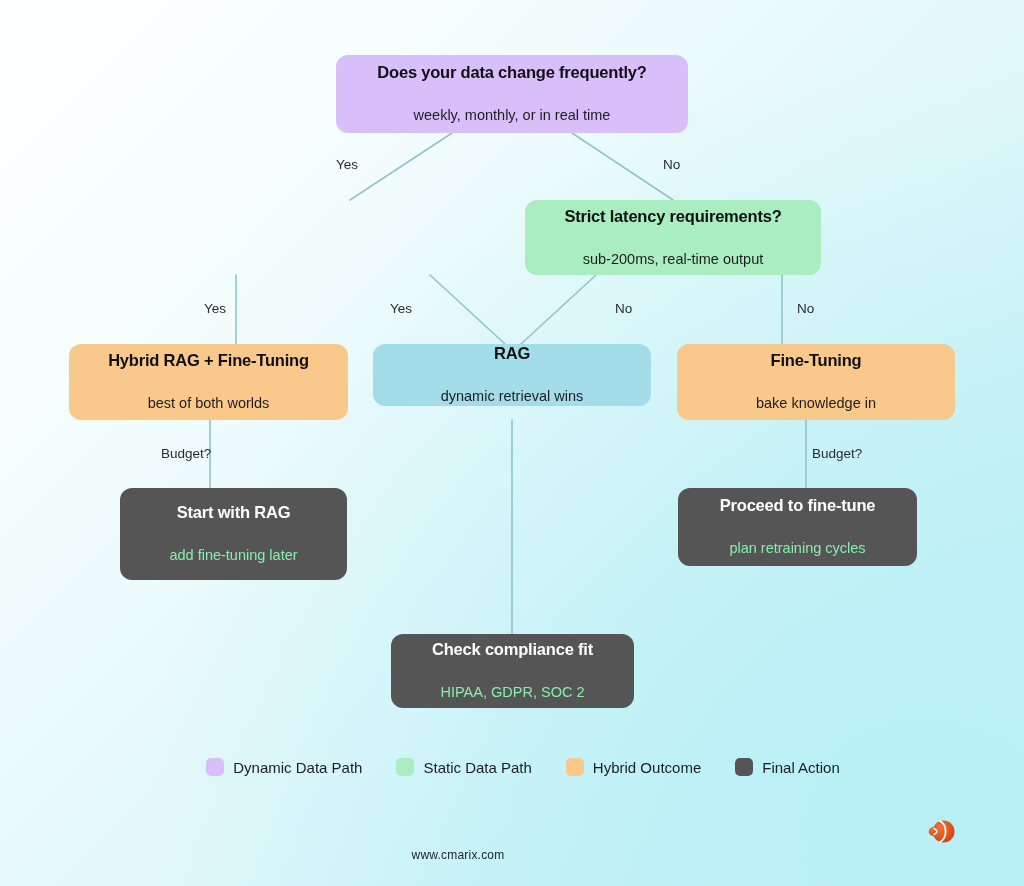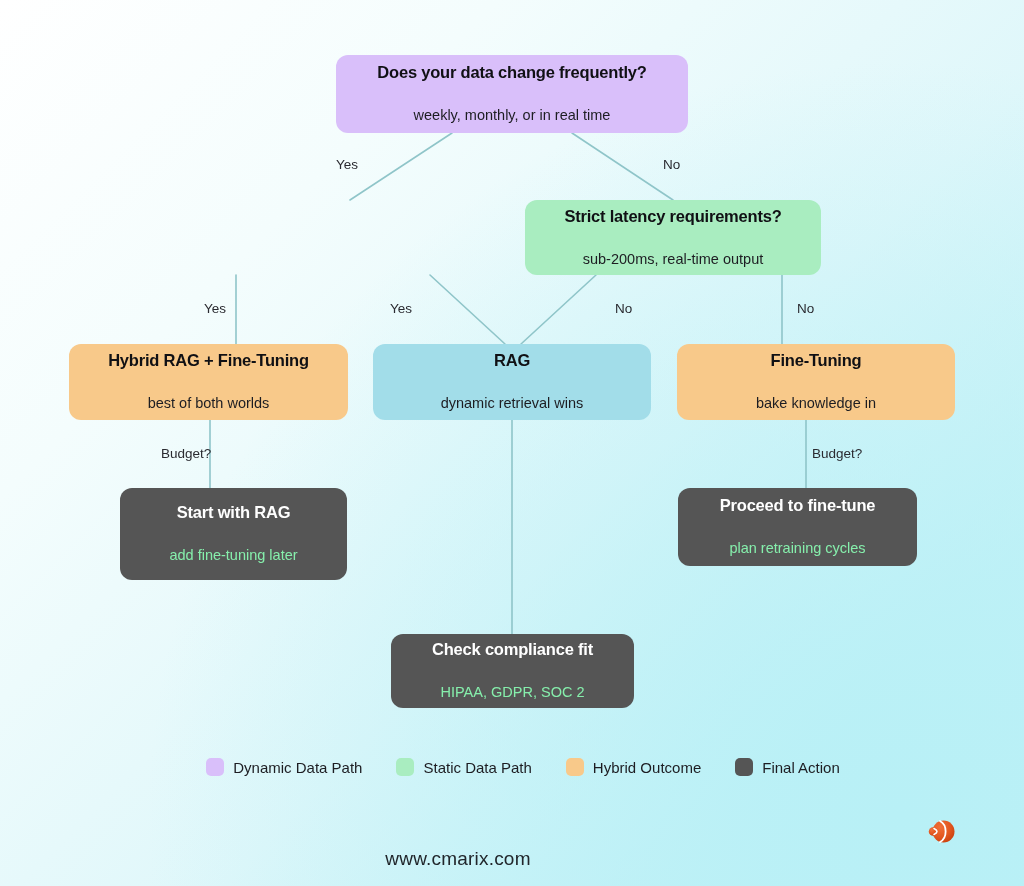--- a/index.html
+++ b/index.html
@@ -103,21 +103,21 @@
     white-space: nowrap;
   }
 
   
   #footer-url {
     position: absolute;
     left: 0;
     top: 848px;
     width: 916px;
     text-align: center;
-    font-size: 19px;
+    font-size: 12px;
     color: #21262b;
     letter-spacing: 0.2px;
   }
   #brand-logo {
     position: absolute;
     left: 925px;
     top: 815px;
     width: 32px;
     height: 32px;
   }
@@ -159,21 +159,21 @@
   <div class="node n-green" style="left:525px; top:200px; width:296px; height:75px;">
     <div class="t1">Strict latency requirements?</div>
     <div class="t2">sub-200ms, real-time output</div>
   </div>
 
   <div class="node n-orange" style="left:69px; top:344px; width:279px; height:76px;">
     <div class="t1">Hybrid RAG + Fine-Tuning</div>
     <div class="t2">best of both worlds</div>
   </div>
 
-  <div class="node n-blue" style="left:373px; top:344px; width:278px; height:76px;">
+  <div class="node n-blue" style="left:373px; top:344px; width:278px; height:62px;">
     <div class="t1">RAG</div>
     <div class="t2">dynamic retrieval wins</div>
   </div>
 
   <div class="node n-orange" style="left:677px; top:344px; width:278px; height:76px;">
     <div class="t1">Fine-Tuning</div>
     <div class="t2">bake knowledge in</div>
   </div>
 
   <div class="node n-dark dark" style="left:120px; top:488px; width:227px; height:92px;">

